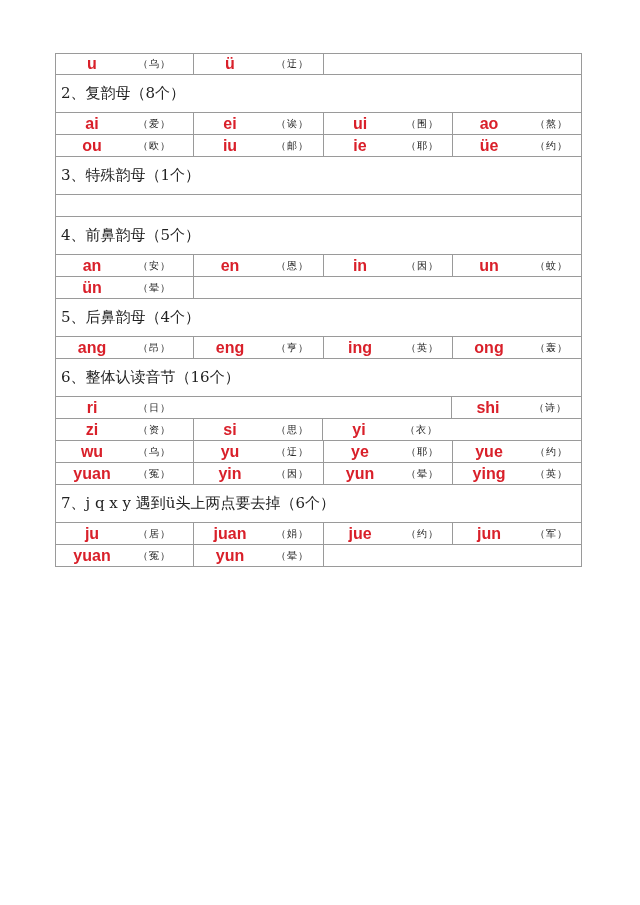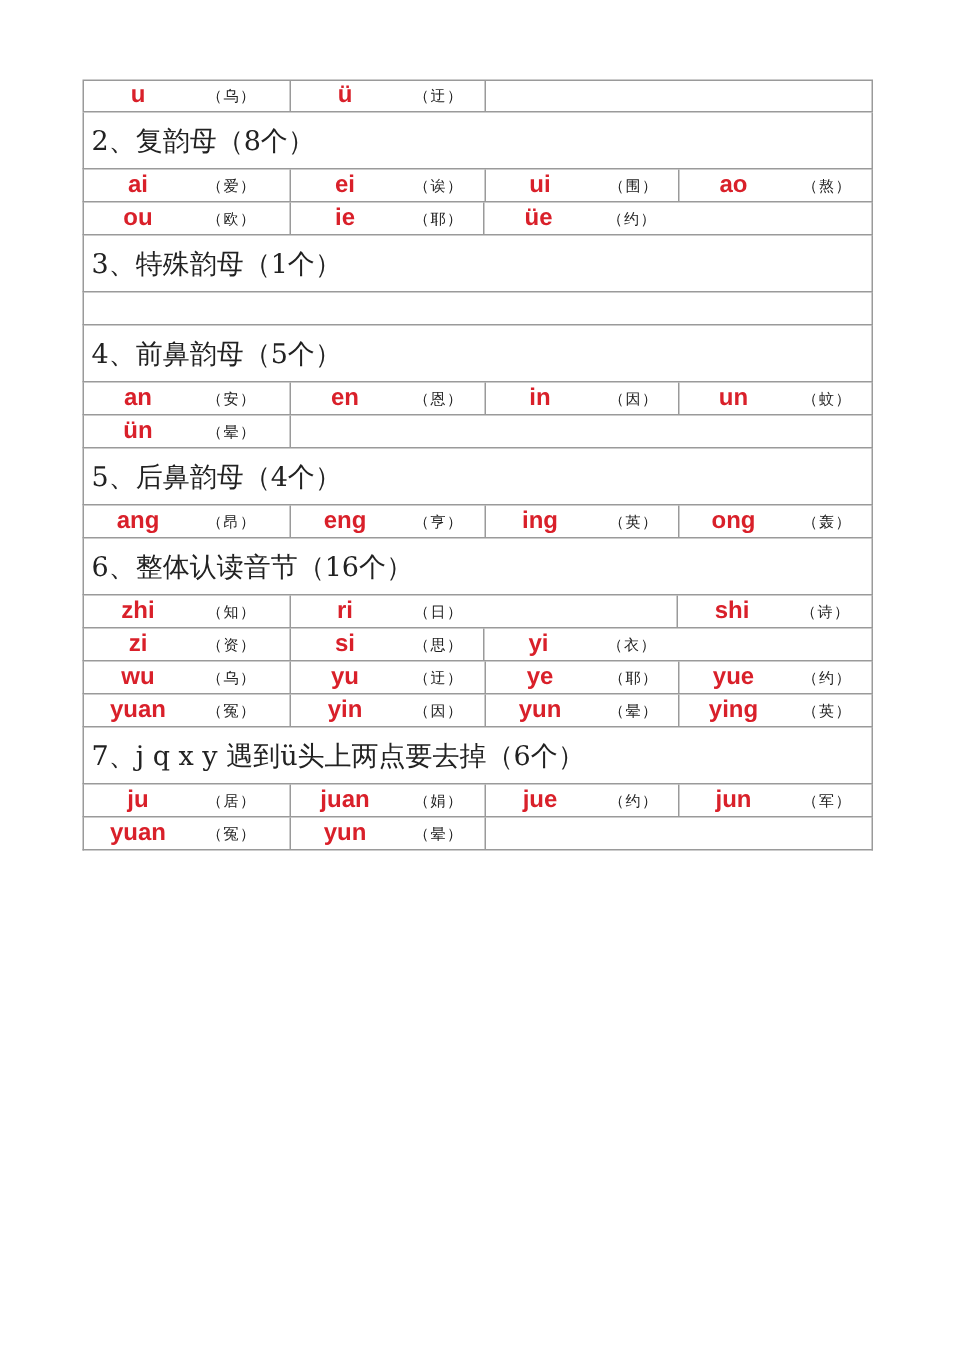--- a/index.html
+++ b/index.html
@@ -10,21 +10,21 @@
   .row.first { border-top:1px solid #9a9a9a; }
   .row.item { height:22px; }
   .row.header { height:38px; align-items:center; }
   .cell { position:relative; height:100%; box-sizing:border-box; border-right:1px solid #9a9a9a; }
   .cell:last-child { border-right:none; }
   .c1 { width:138px; } .c2 { width:130px; } .c3 { width:129px; } .c4 { flex:1; }
   .py { position:absolute; top:50%; transform:translate(-50%,-50%); left:36px;
         font-family:"Liberation Sans", sans-serif; font-weight:bold; font-size:16px; color:#d9202a; white-space:nowrap; }
   .hz { position:absolute; top:50%; transform:translateY(-50%); left:82px;
         font-family:"DejaVu Serif", serif; font-size:10px; color:#222; white-space:nowrap; letter-spacing:1px; }
-  .htext { padding-left:5px; font-size:18px; color:#222; white-space:nowrap;text-align:right; }
+  .htext { padding-left:5px; font-size:15px; color:#222; white-space:nowrap;text-align:right; }
 </style>
 </head>
 <body>
 
 <div id="sheet">
     <div class="row item first">
       <div class="cell c1">
         <span class="py">u</span>
         <span class="hz">（乌）</span>
       </div>
@@ -53,20 +53,24 @@
       <div class="cell c4">
         <span class="py">ao</span>
         <span class="hz">（熬）</span>
       </div>
     </div>
     <div class="row item">
       <div class="cell c1">
         <span class="py">ou</span>
         <span class="hz">（欧）</span>
       </div>
+      <div class="cell c2">
+        <span class="py">iu</span>
+        <span class="hz">（邮）</span>
+      </div>
       <div class="cell c3">
         <span class="py">ie</span>
         <span class="hz">（耶）</span>
       </div>
       <div class="cell c4">
         <span class="py">üe</span>
         <span class="hz">（约）</span>
       </div>
     </div>
     <div class="row header">
@@ -121,24 +125,20 @@
       </div>
       <div class="cell c4">
         <span class="py">ong</span>
         <span class="hz">（轰）</span>
       </div>
     </div>
     <div class="row header">
       <span class="htext">6、整体认读音节（16个）</span>
     </div>
     <div class="row item">
-      <div class="cell c1">
-        <span class="py">zhi</span>
-        <span class="hz">（知）</span>
-      </div>
       <div class="cell c4">
         <span class="py">ri</span>
         <span class="hz">（日）</span>
       </div>
       <div class="cell c3">
         <span class="py">shi</span>
         <span class="hz">（诗）</span>
       </div>
     </div>
     <div class="row item">

